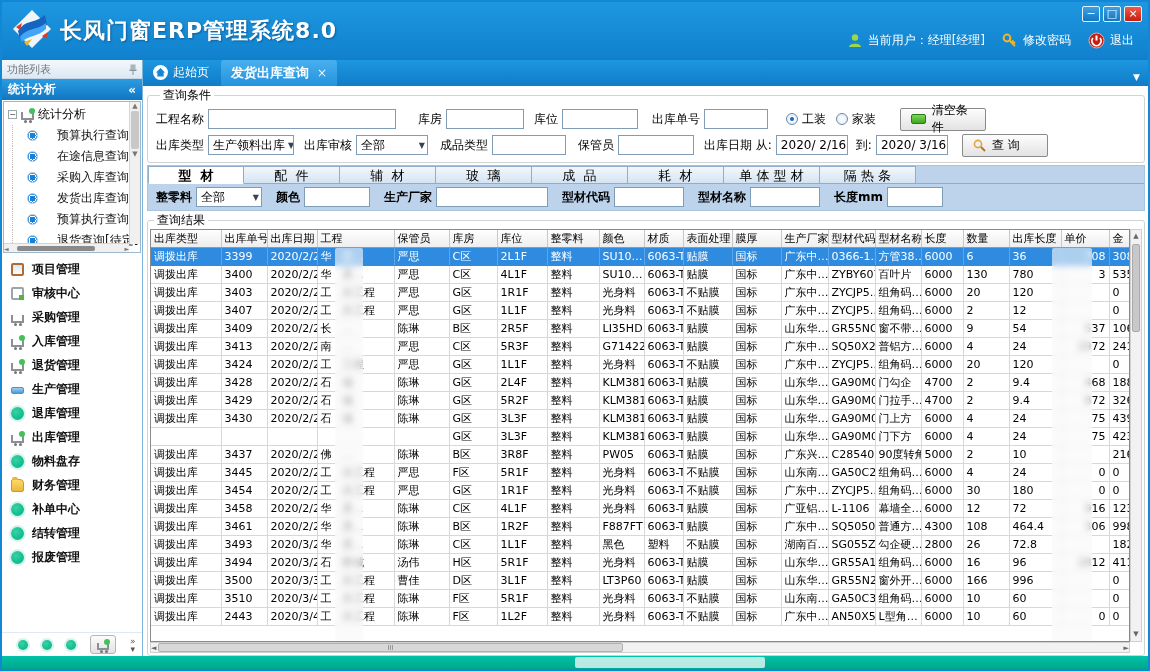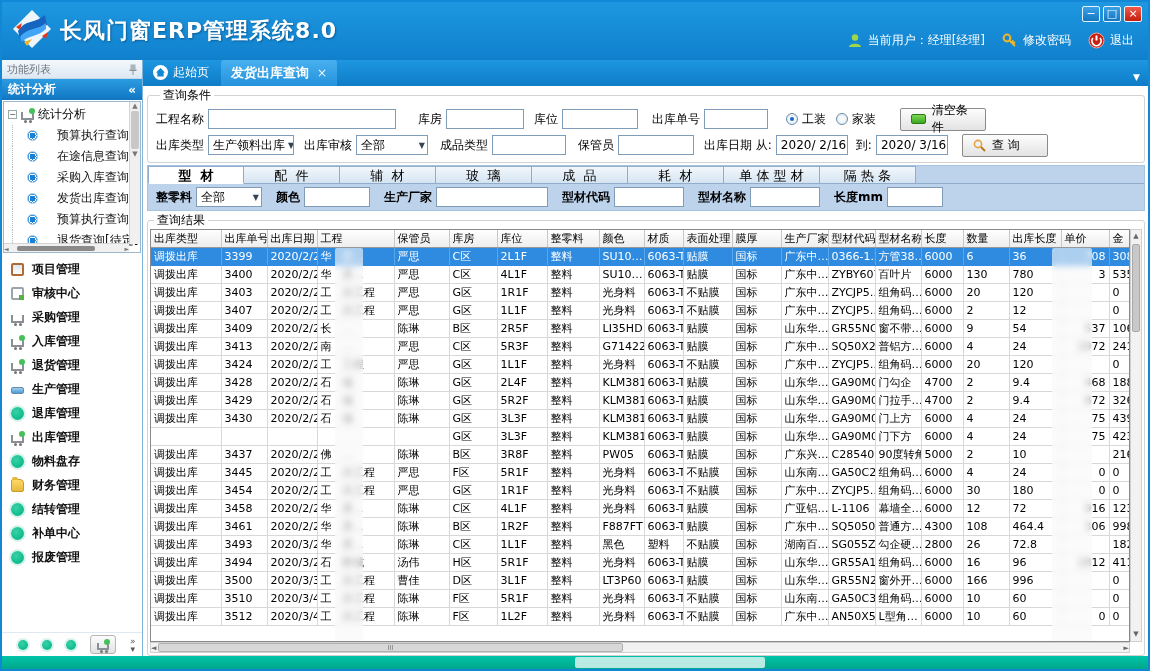--- a/index.html
+++ b/index.html
@@ -248,25 +248,25 @@
           <div class="menu-item">
             <span class="mi mi-circle"></span>
             <span>物料盘存</span>
           </div>
           <div class="menu-item">
             <span class="mi mi-folder"></span>
             <span>财务管理</span>
           </div>
           <div class="menu-item">
             <span class="mi mi-circle"></span>
+            <span>补单中心</span>
+          </div>
+          <div class="menu-item">
+            <span class="mi mi-circle"></span>
             <span>结转管理</span>
-          </div>
-          <div class="menu-item">
-            <span class="mi mi-circle"></span>
-            <span>补单中心</span>
           </div>
           <div class="menu-item">
             <span class="mi mi-circle"></span>
             <span>报废管理</span>
           </div>
         </div>
       <div class="dots-row">
         <span class="dot"></span>
         <span class="dot"></span>
         <span class="dot"></span>
@@ -871,21 +871,21 @@
                       <td>GA50C37</td>
                       <td>组角码…</td>
                       <td>6000</td>
                       <td>10</td>
                       <td>60</td>
                       <td class="price"></td>
                       <td>0</td>
                     </tr>
                     <tr>
                       <td>调拨出库</td>
-                      <td>3512</td>
+                      <td>2443</td>
                       <td>2020/3/4</td>
                       <td>工   共工程</td>
                       <td>陈琳</td>
                       <td>F区</td>
                       <td>1L2F</td>
                       <td>整料</td>
                       <td>光身料</td>
                       <td>6063-T5</td>
                       <td>不贴膜</td>
                       <td>国标</td>

